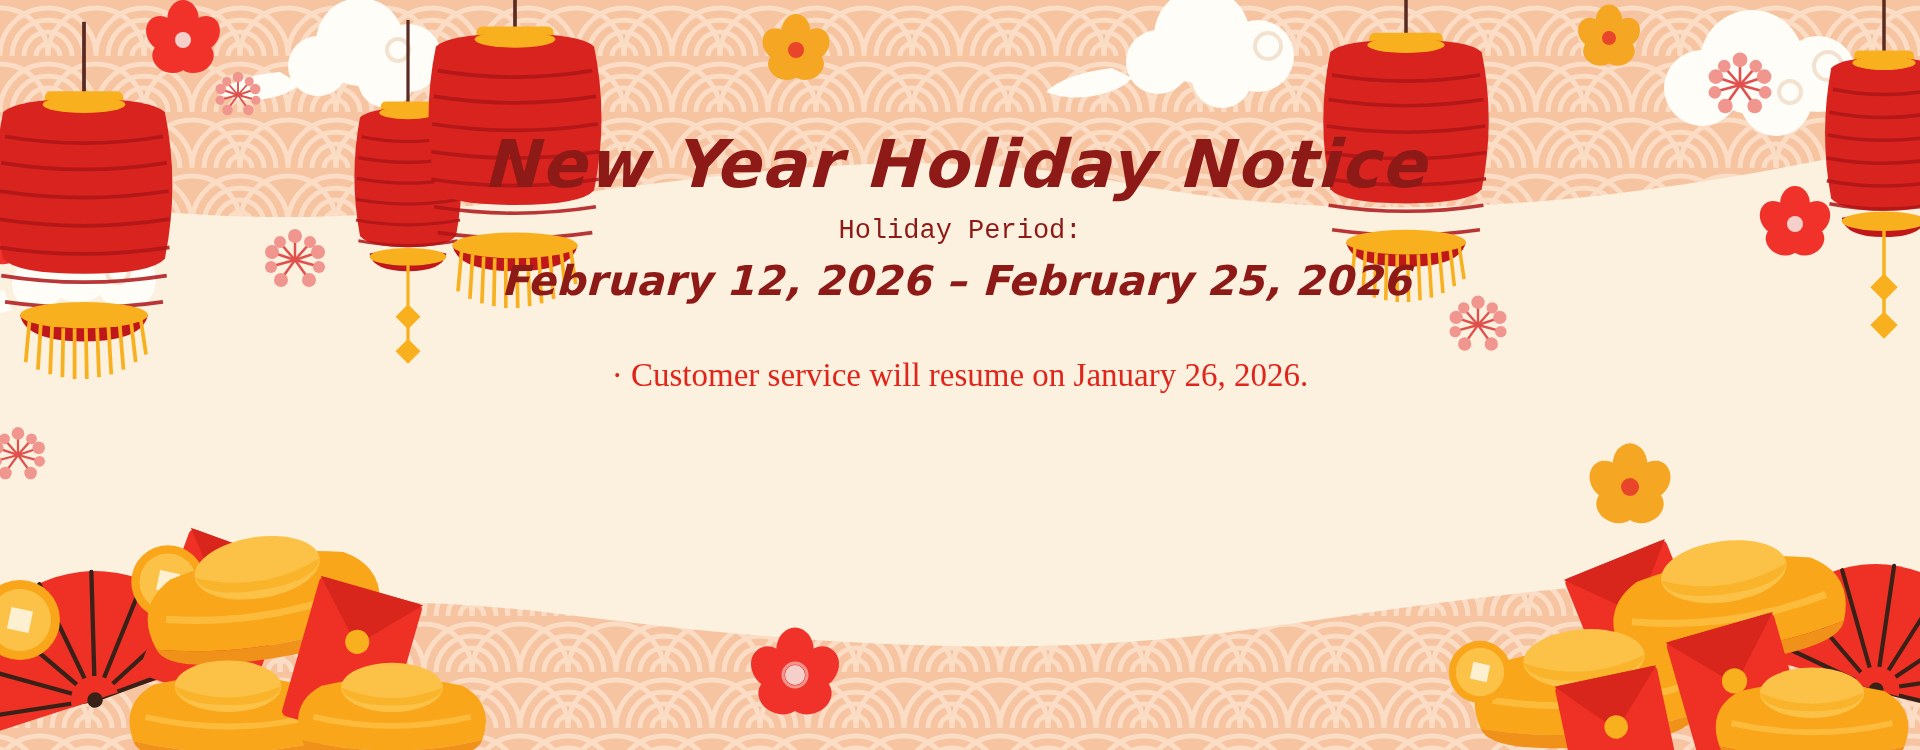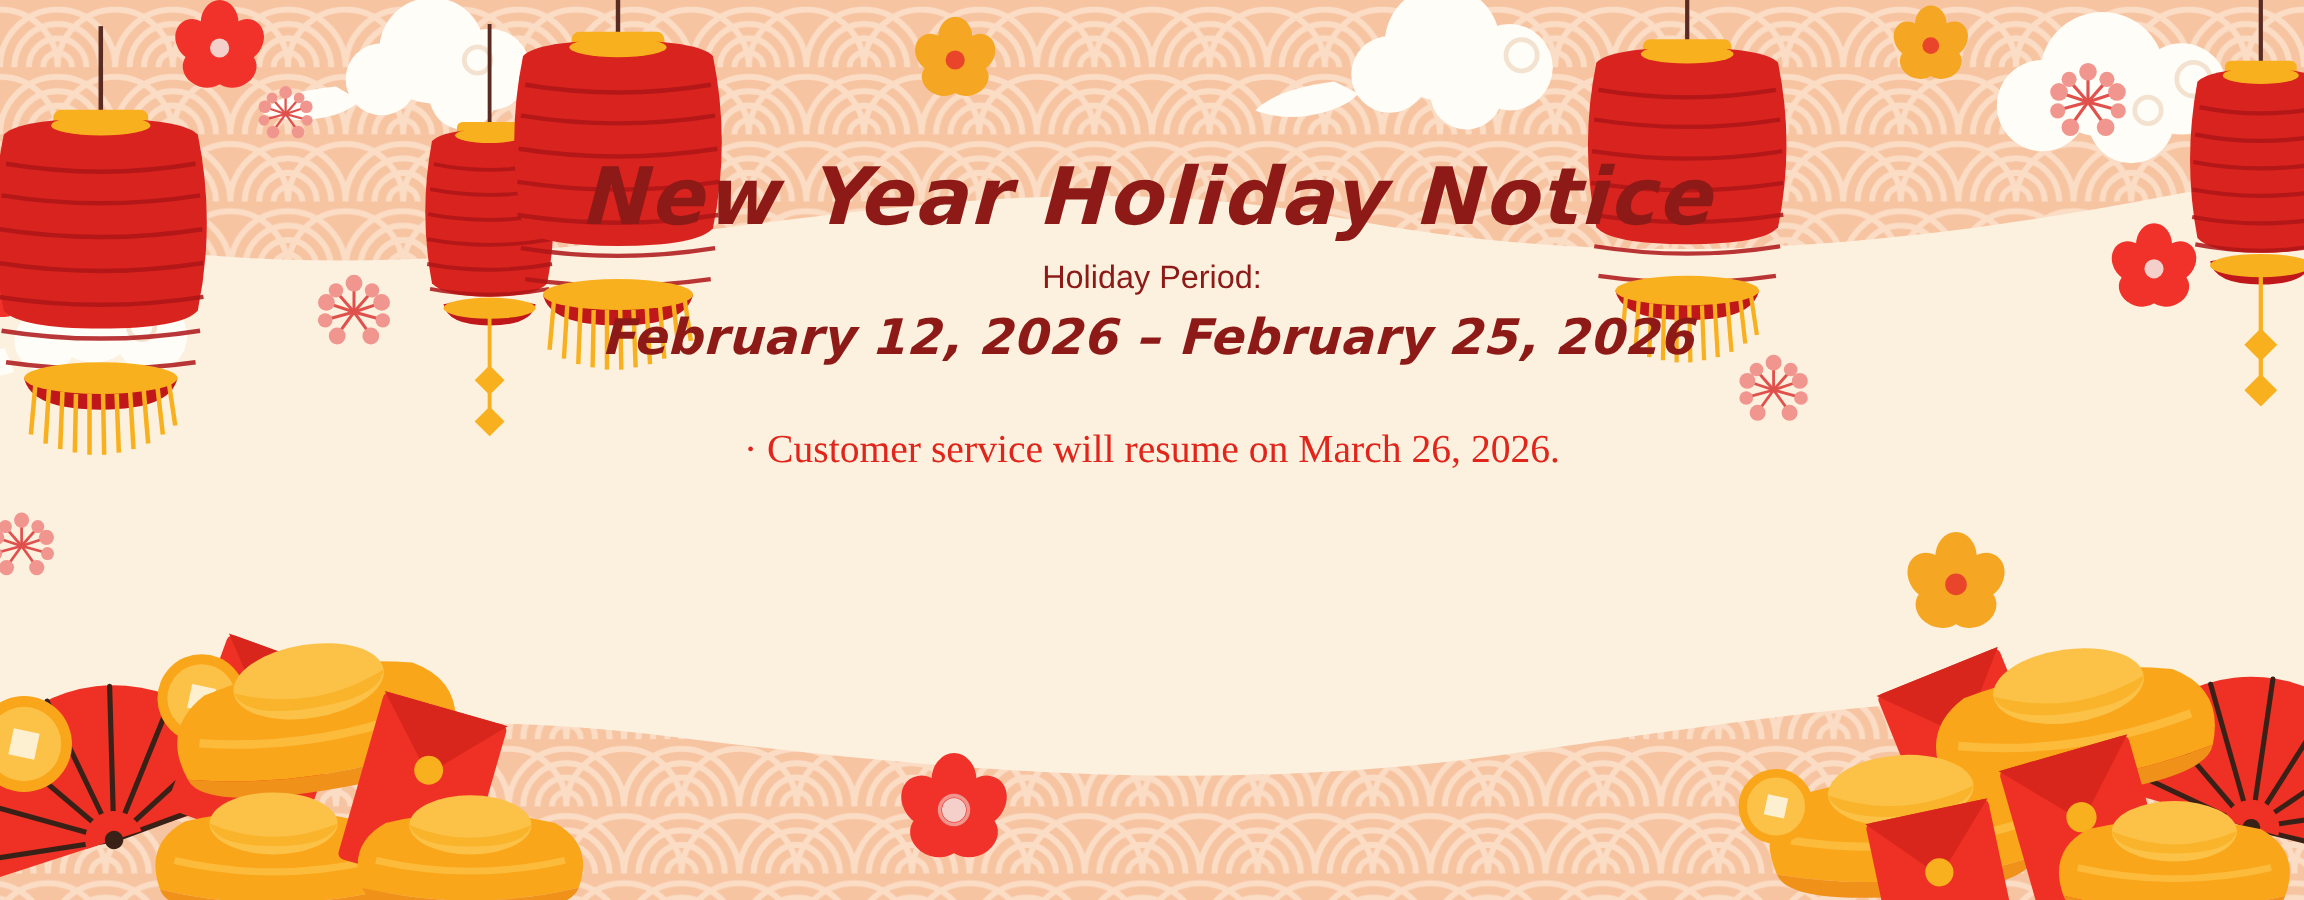--- a/index.html
+++ b/index.html
@@ -35,21 +35,21 @@
     font-weight:700;
     font-style:italic;
     letter-spacing:1.5px;
     color:#8D1A17;
     line-height:1;
     transform:skewX(-4deg);
     white-space:nowrap;
   }
   #period-label {
     margin-top:20px;
-    font-family:Liberation Sans, sans-serif;
+    font-family:Liberation Mono, monospace;
     font-size:27px;
     color:#8D1A17;
     line-height:1;
   }
   #period-dates {
     margin-top:16px;
     font-family:"DejaVu Sans", sans-serif;
     font-size:41px;
     font-weight:700;
     font-style:italic;
@@ -426,17 +426,17 @@
     <g transform="translate(1480,672) scale(0.78)">
         <use href="#coin"></use>
       </g>
   </svg>
 
   <div id="content">
     <div id="title">New Year Holiday Notice</div>
     <div id="period-label">Holiday Period:</div>
     <div id="period-dates">February 12, 2026 – February 25, 2026</div>
     <div id="notes">
-      <span class="note">· Customer service will resume on March 26, 2026.</span>
+      <span class="note">· Customer service will resume on January 26, 2026.</span>
     </div>
   </div>
 
 </div>
 
 </body></html>

